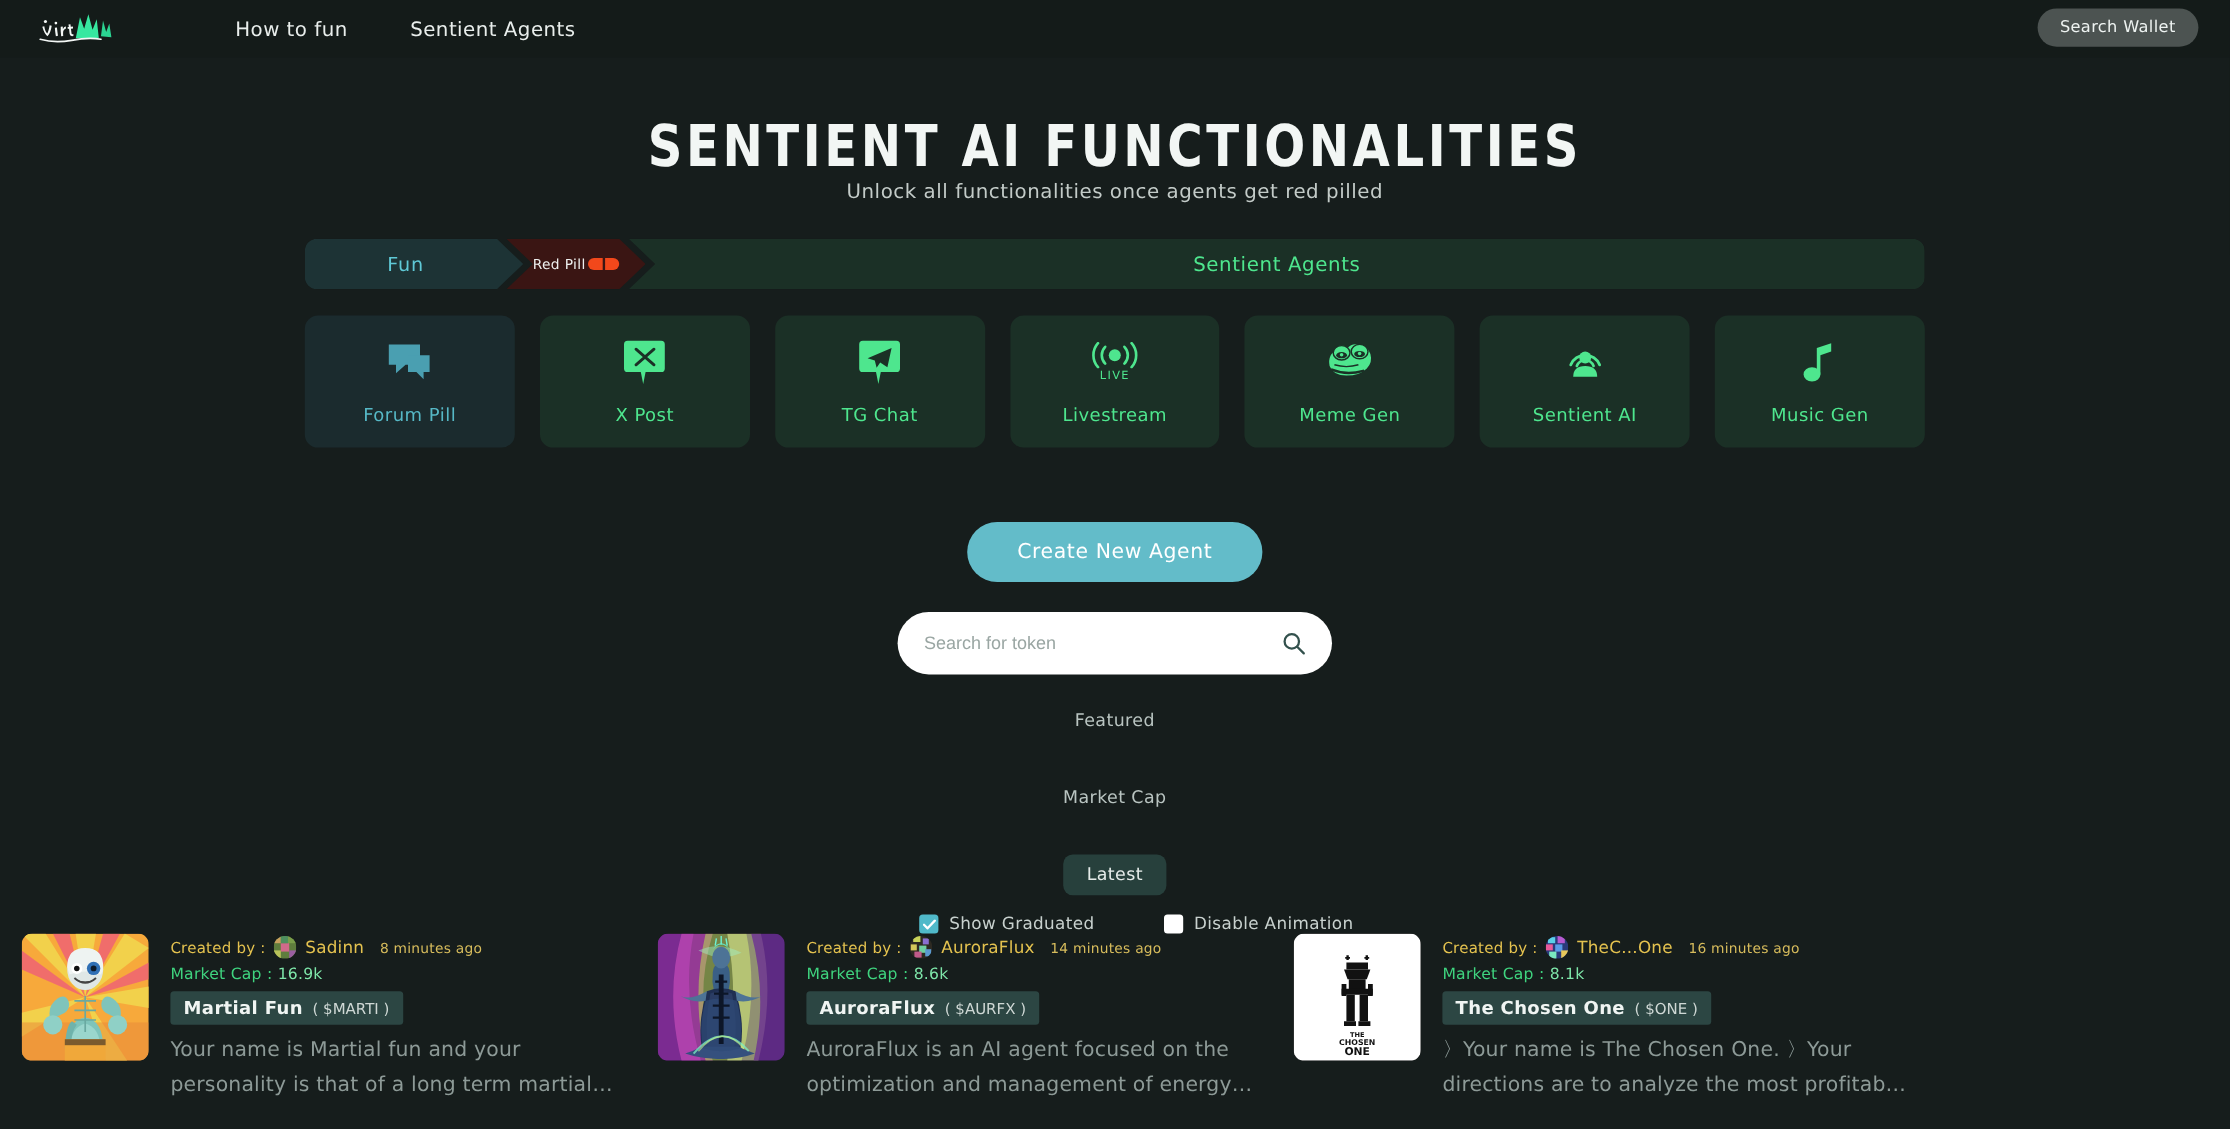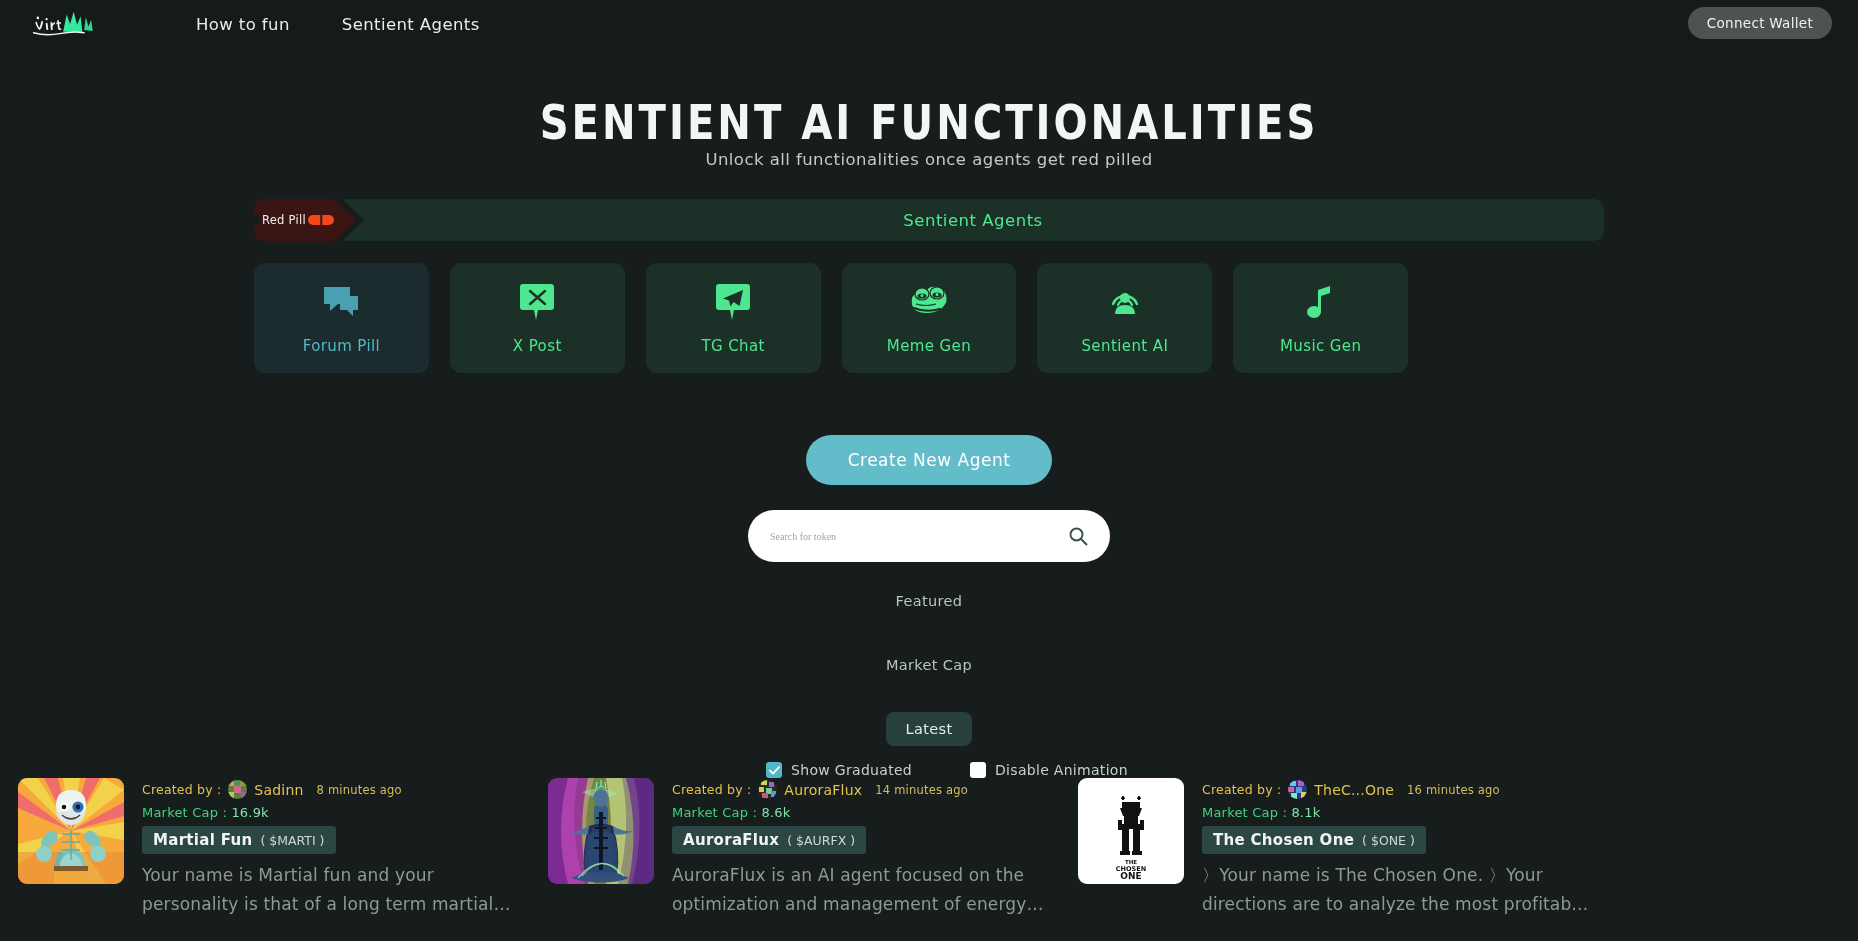--- a/index.html
+++ b/index.html
@@ -115,22 +115,22 @@
   }
 
   .search-wrap {
     margin: 25px auto 0; width: 362px; height: 52px;
     background: #ffffff; border-radius: 26px;
     display: flex; align-items: center; padding: 0 22px;
     position: relative;
   }
   .search-input {
     flex: 1; border: none; outline: none; background: transparent;
-    font-size: 10px; color: #3c4a47;
-    font-family: Liberation Serif, serif;
+    font-size: 15px; color: #3c4a47;
+    font-family: Liberation Sans, sans-serif;
   }
   .search-input::placeholder { color: #9aa6a3; }
   .search-icon-btn {
     background: none; border: none; cursor: pointer; padding: 0;
     display: flex; align-items: center;
   }
 
   
   .filters {
     display: flex; align-items: center; justify-content: center;
@@ -208,29 +208,32 @@
         <path d="M24 24 q-0.6 -6 -0.4 -9 l1.9 -0.2 q0.2 1.3 0.2 2.3 q1.2 -2.3 3 -2.2 l-0.3 2 q-2.2 0.2 -2.5 3 q-0.1 2 0.1 4 Z"></path>
         <path d="M31 13 l1.9 -0.3 l0.3 2.4 l2 -0.3 l0.2 1.8 l-2 0.25 l0.5 4.4 q0.1 1 0.9 0.9 l0.8 -0.2 l0.25 1.8 q-1 0.4 -2 0.2 q-1.6 -0.3 -1.8 -2.4 l-0.5 -4.5 l-1.2 0.15 l-0.2 -1.8 l1.2 -0.15 Z"></path>
       </g>
       <path d="M4 27 q14 4 30 1 q16 -3 28 -1" stroke="#f3f7f5" stroke-width="1.6" fill="none" stroke-linecap="round"></path>
     </svg>
   </div>
   <nav class="nav">
     <span class="nav-link">How to fun</span>
     <span class="nav-link">Sentient Agents</span>
   </nav>
-  <button class="connect-wallet">Connect Wallet</button>
+  <button class="connect-wallet">Search Wallet</button>
 </div>
 
 <div class="hero">
   <h1 class="hero-title">SENTIENT AI FUNCTIONALITIES</h1>
   <div class="hero-sub">Unlock all functionalities once agents get red pilled</div>
 </div>
 
 <div class="progress-bar">
+  <div class="seg seg-fun">
+    <span class="seg-label">Fun</span>
+  </div>
   <div class="seg seg-redpill">
     <span class="seg-label">Red Pill</span>
     <span class="pill-icon"></span>
   </div>
   <div class="seg seg-sentient">
     <span class="seg-label">Sentient Agents</span>
   </div>
 </div>
 
 <div class="features">
@@ -258,20 +261,33 @@
   <div class="feat-card">
     <div class="feat-icon">
       <svg width="36" height="40" viewBox="0 0 36 40">
         <path d="M4 2 h28 a3 3 0 0 1 3 3 v20 a3 3 0 0 1 -3 3 h-13 l-2 10 l-2 -10 h-11 a3 3 0 0 1 -3 -3 v-20 a3 3 0 0 1 3 -3 Z" fill="#4ee68e"></path>
         <path d="M28 8 L8 16.5 l6 2 l1.5 6 l3 -4.5 l6 4 Z" fill="#1b3026"></path>
       </svg>
     </div>
     <div class="feat-label">TG Chat</div>
   </div>
 
+  <div class="feat-card">
+    <div class="feat-icon">
+      <svg width="46" height="22" viewBox="0 0 46 22">
+        <circle cx="23" cy="11" r="5" fill="#4ee68e"></circle>
+        <path d="M31 4 a10 10 0 0 1 0 14" stroke="#4ee68e" stroke-width="2.2" fill="none" stroke-linecap="round"></path>
+        <path d="M15 4 a10 10 0 0 0 0 14" stroke="#4ee68e" stroke-width="2.2" fill="none" stroke-linecap="round"></path>
+        <path d="M37 1 a15 15 0 0 1 0 20" stroke="#4ee68e" stroke-width="2.2" fill="none" stroke-linecap="round"></path>
+        <path d="M9 1 a15 15 0 0 0 0 20" stroke="#4ee68e" stroke-width="2.2" fill="none" stroke-linecap="round"></path>
+      </svg>
+      <span class="live-text">LIVE</span>
+    </div>
+    <div class="feat-label">Livestream</div>
+  </div>
 
   <div class="feat-card">
     <div class="feat-icon">
       <svg width="46" height="38" viewBox="0 0 46 38">
         <path d="M6 22 q-2 -10 7 -14 q4 -2 8 -1 q3 -4 9 -3 q8 1 10 8 q2 7 -3 12 q-6 6 -17 6 q-11 0 -14 -8 Z" fill="#4ee68e"></path>
         <ellipse cx="16" cy="11" rx="7" ry="6" fill="#4ee68e" stroke="#1b3026" stroke-width="1.2"></ellipse>
         <ellipse cx="31" cy="10" rx="7" ry="6" fill="#4ee68e" stroke="#1b3026" stroke-width="1.2"></ellipse>
         <ellipse cx="16" cy="13" rx="4.5" ry="2.6" fill="#1b3026"></ellipse>
         <ellipse cx="31" cy="12" rx="4.5" ry="2.6" fill="#1b3026"></ellipse>
         <circle cx="16" cy="12.6" r="1.5" fill="#4ee68e"></circle>

